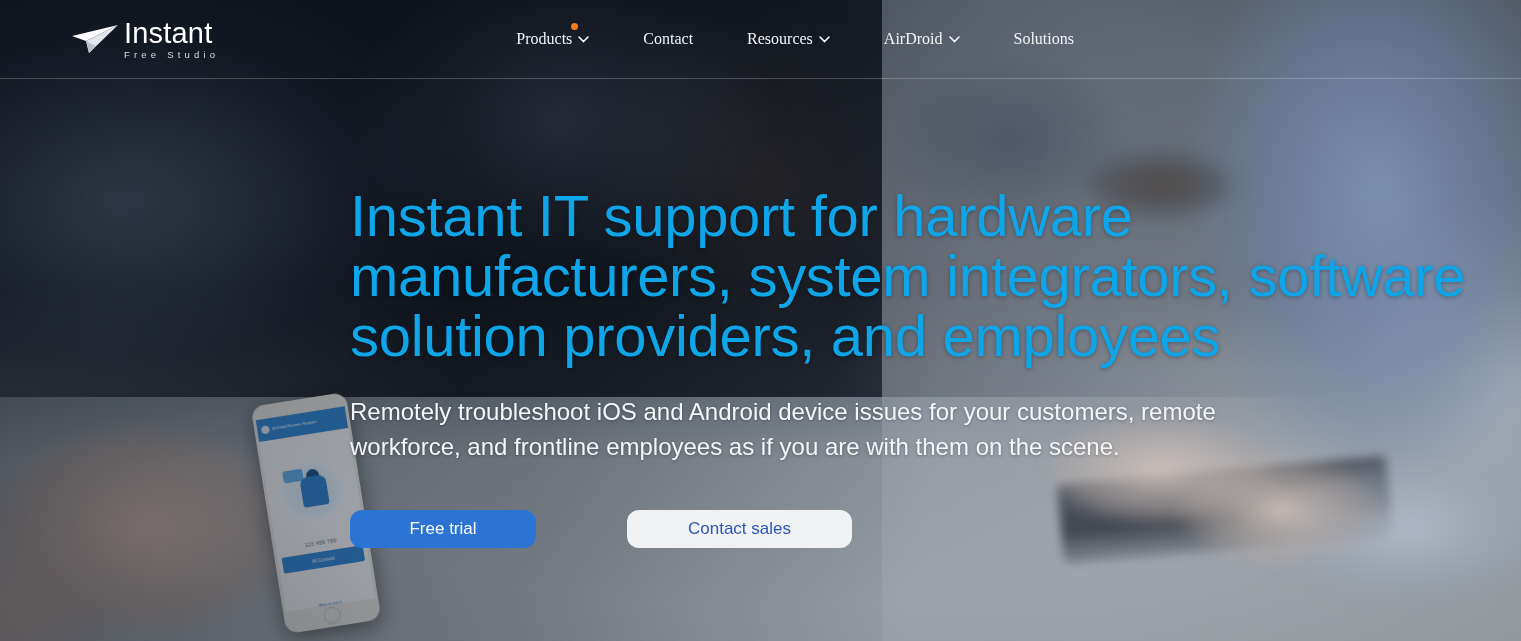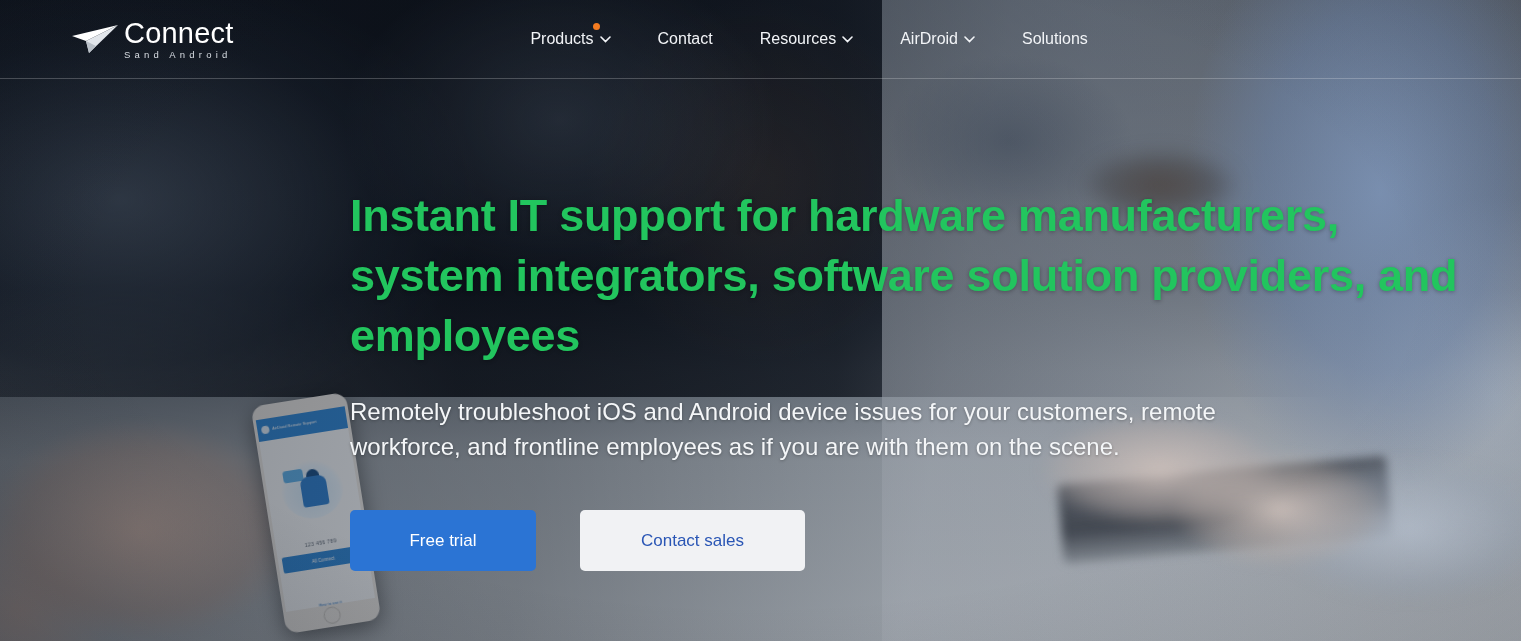--- a/index.html
+++ b/index.html
@@ -219,21 +219,22 @@
     margin-top: 2px;
     font-size: 9.5px;
     color: #d8dde3;
     letter-spacing: 4.2px;
   }
 
   .main-nav {
     display: flex;
     align-items: flex-start;
     margin-left: 278px;
-    gap: 9px;
+    gap: 16px;
+    font-family: Liberation Serif, serif;
   }
   .nav-item {
     position: relative;
     display: flex;
     align-items: center;
     gap: 6px;
     padding: 8px 19px;
     font-size: 16px;
     color: #f2f4f7;
     cursor: pointer;
@@ -257,24 +258,24 @@
 
   
   .hero {
     position: absolute;
     left: 350px;
     top: 186px;
     width: 1135px;
     z-index: 10;
   }
   .hero-title {
-    font-size: 45px;
+    font-size: 58px;
     line-height: 60px;
-    font-weight: bold;
-    color: #22c55e;
+    font-weight: normal;
+    color: #0ea5e9;
     letter-spacing: -0.3px;
     text-shadow: 0 1px 4px rgba(0,0,0,0.30);
     max-width: 1125px;
   }
   .hero-sub {
     margin-top: 28px;
     font-size: 24px;
     line-height: 35px;
     color: #f4f6f8;
     font-weight: 400;
@@ -285,36 +286,37 @@
   .hero-actions {
     margin-top: 46px;
     display: flex;
     align-items: center;
     gap: 44px;
   }
   .btn {
     display: flex;
     align-items: center;
     justify-content: center;
-    height: 61px;
+    height: 38px;
     border: none;
-    border-radius: 5px;
+    border-radius: 12px;
     font-size: 17px;
     font-family: "Liberation Sans", sans-serif;
     cursor: pointer;
   }
   .btn-primary {
     width: 186px;
     background: #2b74d4;
     color: #ffffff;
   }
   .btn-secondary {
     width: 225px;
     background: #f1f2f4;
     color: #2a56b5;
+    margin-left: 47px;
   }
 </style>
 </head>
 <body>
 
 <div class="page">
 
   <div class="hero-bg">
     <div class="bg-layer bg-base"></div>
     <div class="bg-layer bg-darkroom"></div>
@@ -348,22 +350,22 @@
 
   <header class="site-header">
 
     <a class="brand">
       <svg class="brand-mark" viewBox="0 0 52 34">
         <polygon points="52,3 6,14 20,19 52,3" fill="#ffffff"></polygon>
         <polygon points="52,3 20,19 23,31 52,3" fill="#e2e6eb"></polygon>
         <polygon points="20,19 23,31 30,24" fill="#b9c0c8"></polygon>
       </svg>
       <span class="brand-text">
-        <span class="brand-name">Connect</span>
-        <span class="brand-sub">Sand Android</span>
+        <span class="brand-name">Instant</span>
+        <span class="brand-sub">Free Studio</span>
       </span>
     </a>
 
     <nav class="main-nav">
 
       <a class="nav-item">
         <span class="nav-dot"></span>
         <span>Products</span>
         <svg class="chev" viewBox="0 0 11 7">
           <path d="M1 1 L5.5 5.6 L10 1" stroke="#f2f4f7" stroke-width="1.6" fill="none" stroke-linecap="round"></path>

